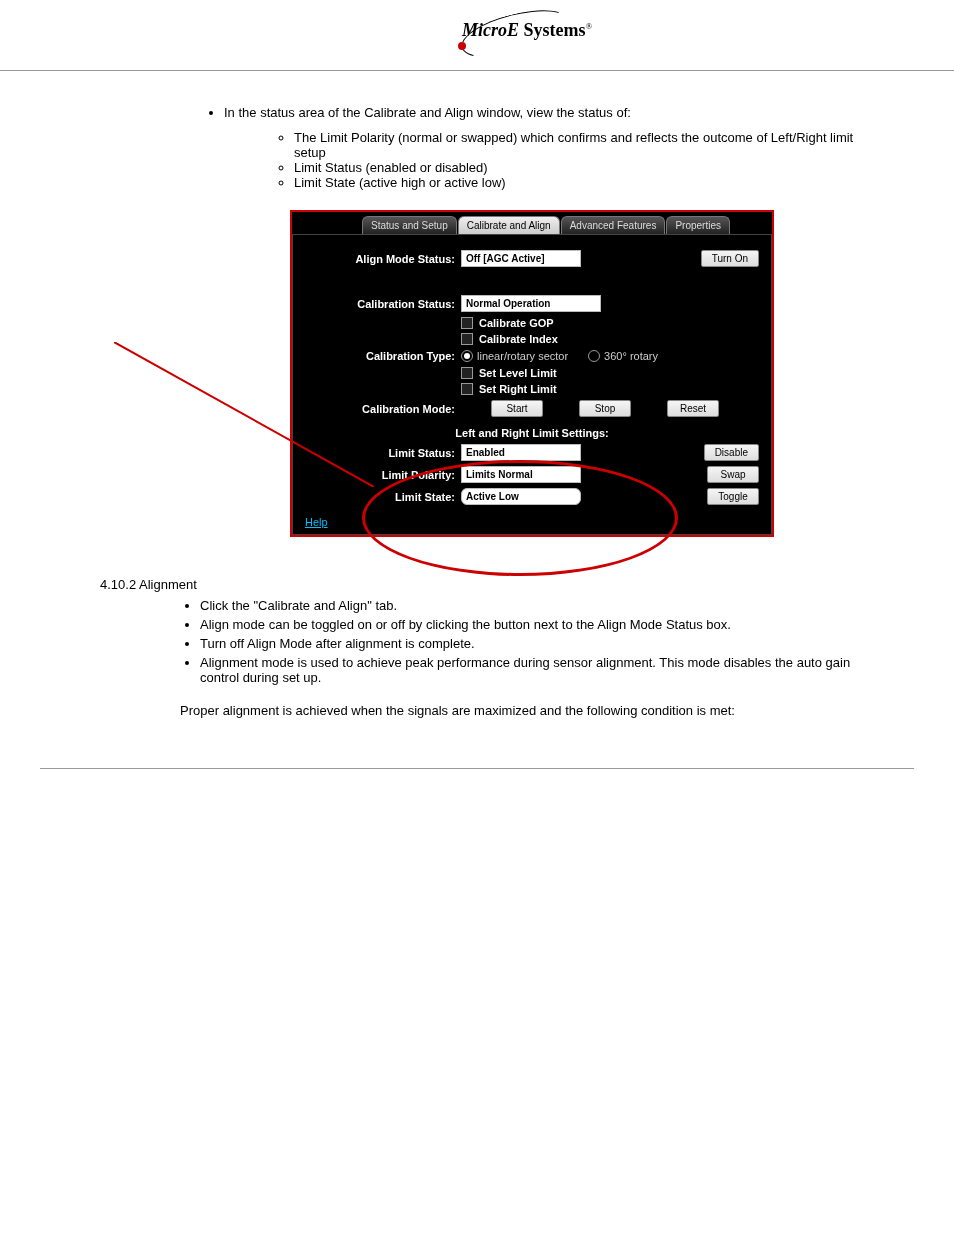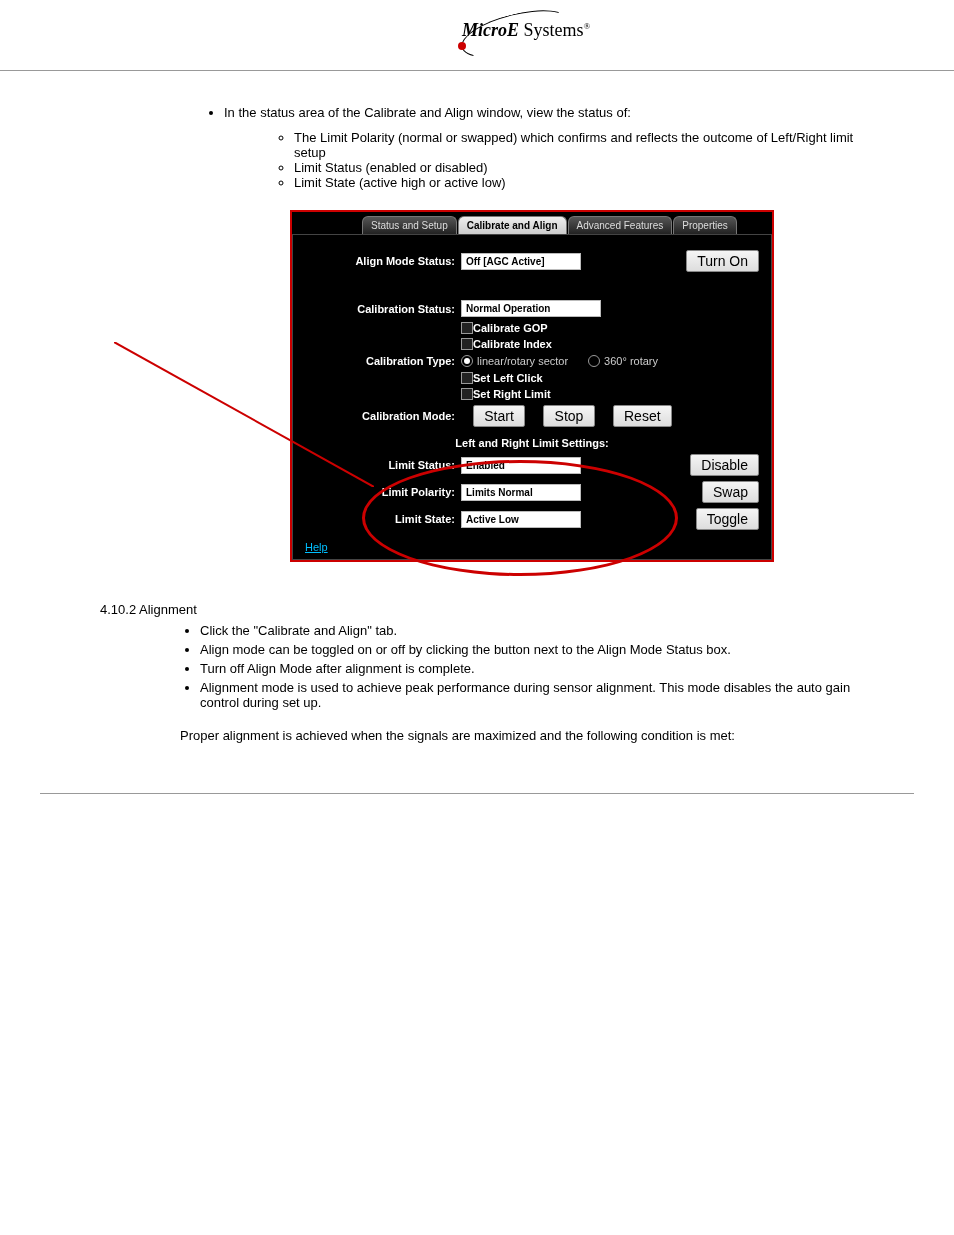--- a/index.html
+++ b/index.html
@@ -47,21 +47,21 @@
   }
   .logo-text .micro {
     font-weight: bold;
     font-style: italic;
   }
   .logo-text .e {
     font-weight: bold;
     font-style: italic;
   }
   .logo-text .systems {
-    font-weight: normal;
+    font-weight: bold;
     text-align: right;
   }
   .logo-text .reg {
     font-size: 9px;
     vertical-align: super;
   }
 
   .doc-section {
     padding: 30px 80px 0 104px;
     font-size: 13px;
@@ -93,21 +93,21 @@
     border-bottom: none;
     border-radius: 6px 6px 0 0;
     padding: 3px 8px;
     font-size: 10px;
     color: #ddd;
     cursor: pointer;
   }
   .tab.active {
     background: linear-gradient(#eee, #ccc);
     color: #000;
-    font-weight: bold;
+    font-weight: normal;
   }
   .panel-body {
     background: #000;
     border: 1px solid #444;
     padding: 10px 12px 6px 12px;
   }
   .row {
     display: flex;
     align-items: center;
     margin: 5px 0;
@@ -127,35 +127,36 @@
     padding: 2px 4px;
     min-width: 110px;
     font-size: 10px;
     font-weight: bold;
   }
   .btn {
     background: linear-gradient(#f5f5f5, #ddd);
     color: #000;
     border: 1px solid #888;
     border-radius: 2px;
-    font-size: 14px;
+    font-size: 10px;
     padding: 2px 10px;
-    margin-left: 6px;
+    margin-left: 24px;
     cursor: pointer;
   }
   .spacer { flex: 1; }
   .check-list {
     margin-left: 156px;
     display: flex;
     flex-direction: column;
     gap: 4px;
   }
   .check-item {
     display: flex;
     align-items: center;
+    gap: 6px;
     font-weight: bold;
     font-size: 11px;
   }
   .chk {
     width: 10px;
     height: 10px;
     border: 1px solid #999;
     background: #222;
   }
   .radio-row {
@@ -310,21 +311,21 @@
         <div class="radio-item">
           <span class="radio"></span>
           <span>360° rotary</span>
         </div>
       </div>
     </div>
 
     <div class="check-list">
       <div class="check-item">
         <span class="chk"></span>
-        <span>Set Left Click</span>
+        <span>Set Level Limit</span>
       </div>
       <div class="check-item">
         <span class="chk"></span>
         <span>Set Right Limit</span>
       </div>
     </div>
 
     <div class="row">
       <div class="lbl">Calibration Mode:</div>
       <div class="btn-row">
@@ -345,21 +346,21 @@
 
     <div class="row">
       <div class="lbl">Limit Polarity:</div>
       <div class="ro-box" style="min-width:110px;">Limits Normal</div>
       <div class="spacer"></div>
       <button class="btn" style="min-width:52px;">Swap</button>
     </div>
 
     <div class="row">
       <div class="lbl">Limit State:</div>
-      <div class="ro-box" style="min-width:110px;">Active Low</div>
+      <div class="ro-box" style="min-width:110px;border-radius:6px;">Active Low</div>
       <div class="spacer"></div>
       <button class="btn" style="min-width:52px;">Toggle</button>
     </div>
 
     <a class="help-link">Help</a>
   </div>
 
   <div class="red-circle"></div>
 </div>
 

